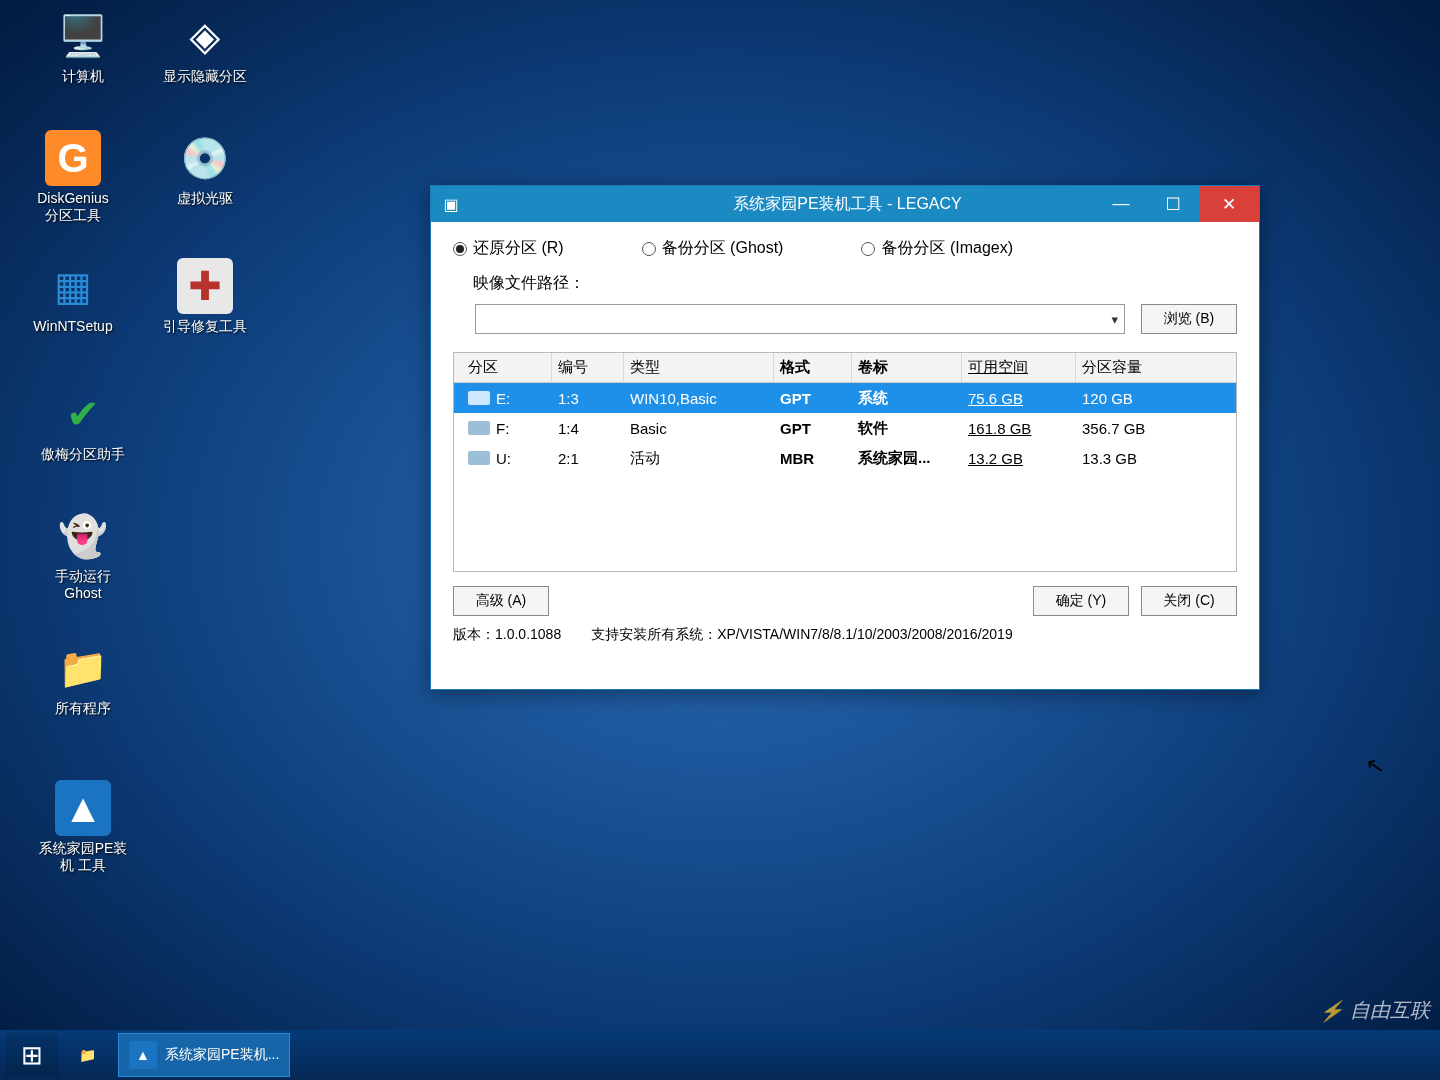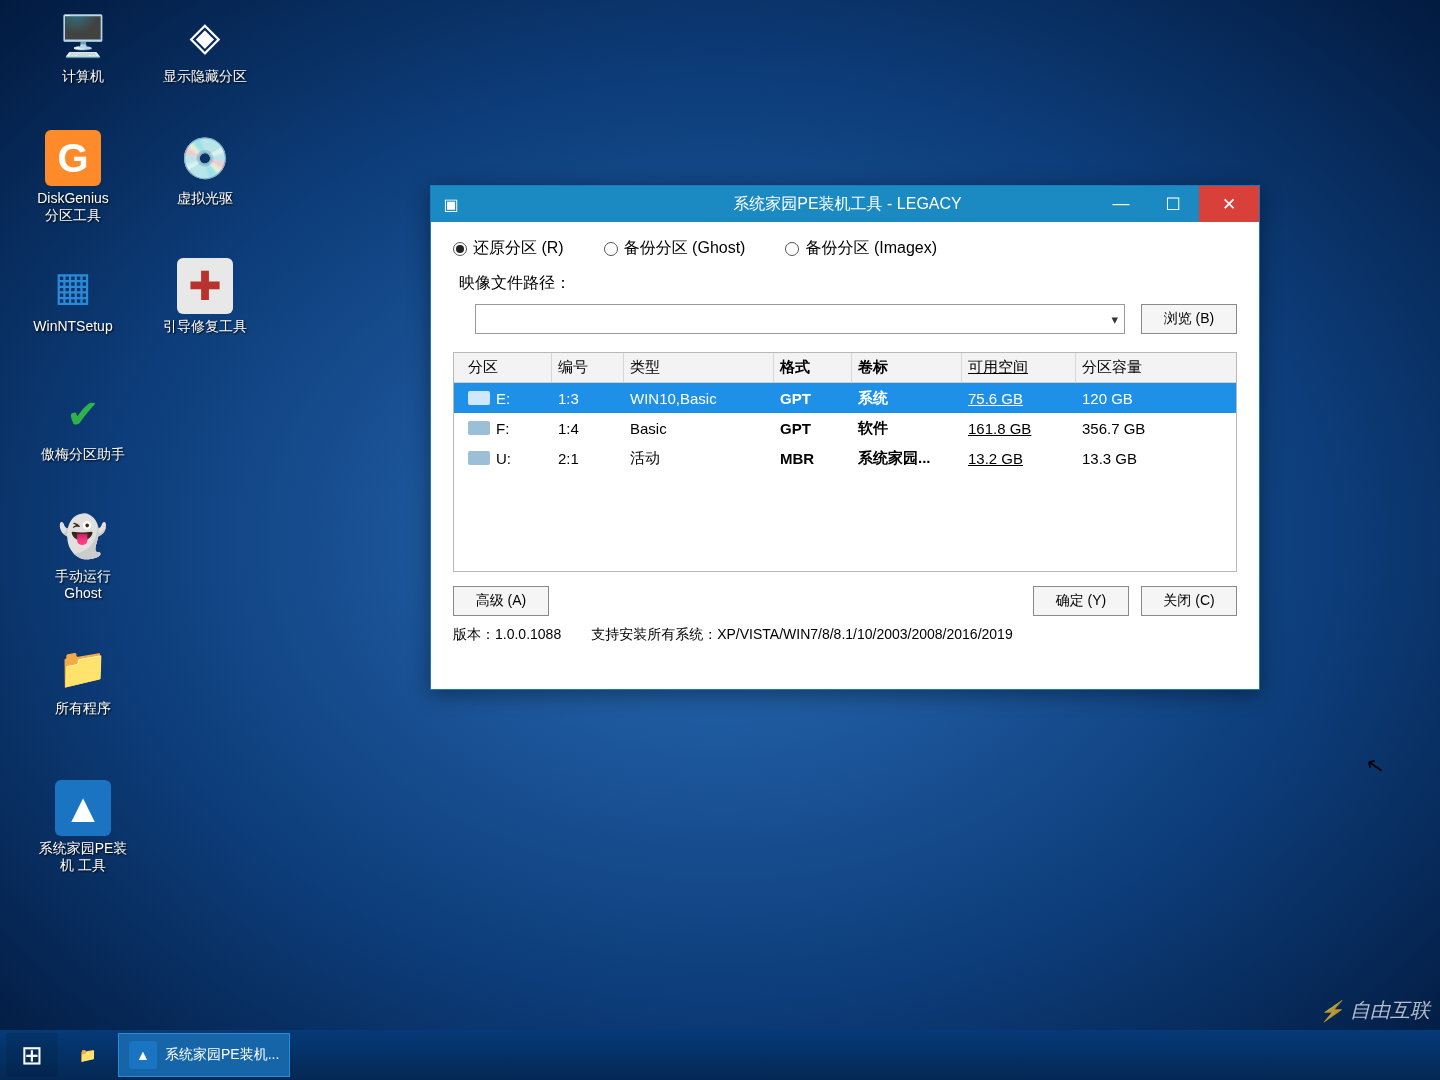--- a/index.html
+++ b/index.html
@@ -49,32 +49,32 @@
   color: #fff; font-size: 16px; position: relative;
 }
 .titlebar .app-ico { width: 24px; height: 24px; margin: 0 8px; display:flex;align-items:center;justify-content:center; }
 .titlebar .ttl { position:absolute; left:5px; right:0; text-align:center; pointer-events:none; }
 .titlebar .ctrls { position:absolute; right:0; top:0; display:flex; height:36px; }
 .titlebar .cbtn { width: 52px; display:flex; align-items:center; justify-content:center; cursor:pointer; font-size:17px; }
 .titlebar .cbtn.close { background:#d9403a; width:60px; }
 
 .client { padding: 16px 22px 8px; }
 
-.radio-row { display:flex; gap: 40px; margin-bottom: 14px; font-size: 16px; text-align: center; }
+.radio-row { display:flex; gap: 78px; margin-bottom: 14px; font-size: 16px; text-align: center; }
 .radio-opt { display:flex; align-items:center; gap:6px; cursor:pointer; }
 .radio-opt .rdot {
   width:14px; height:14px; border:1.5px solid #555; border-radius:50%; display:inline-block;
   position:relative;
 }
 .radio-opt.sel .rdot::after{
   content:""; position:absolute; left:2px; top:2px; width:8px; height:8px; border-radius:50%; background:#222;
 }
 
 .path-row { display:flex; align-items:center; gap:12px; margin-bottom:10px; }
-.path-label { font-size:16px; margin-left: 6px; }
+.path-label { font-size:16px; margin-left: 20px; }
 .path-sel-row { display:flex; align-items:center; gap:16px; margin-bottom:18px; }
 .combo {
   flex:1; height:30px; border:1px solid #9a9a9a; background:#fff; display:flex; align-items:center;
   padding:0 6px; margin-left:22px;
 }
 .combo .chev { margin-left:auto; font-size:13px; color:#333; }
 .btn {
   min-width:96px; height:30px; border:1px solid #8a8a8a; background:#f5f5f5;
   display:flex; align-items:center; justify-content:center; font-size:14px; cursor:pointer;
 }

